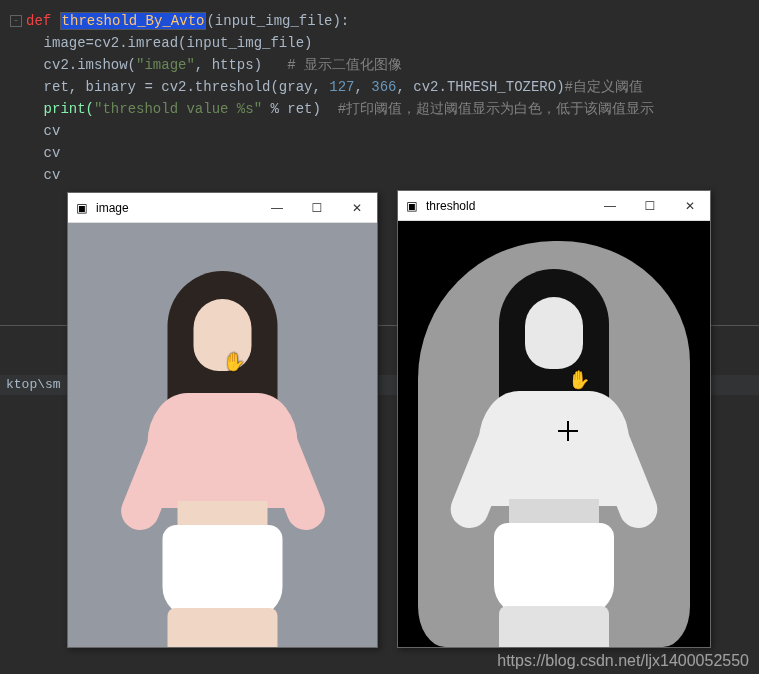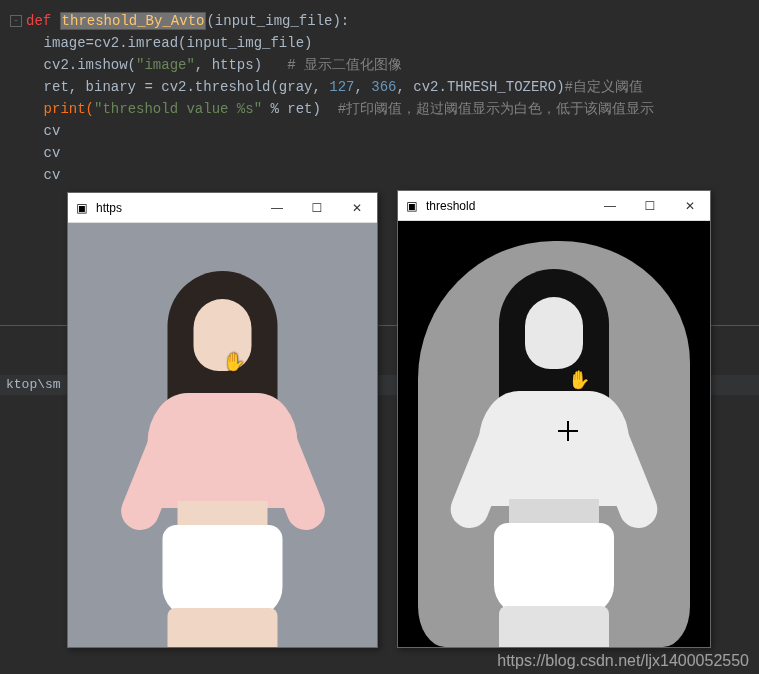--- a/index.html
+++ b/index.html
@@ -26,25 +26,25 @@
   height: 12px;
   border: 1px solid #606366;
   color: #606366;
   font-size: 10px;
   line-height: 10px;
   text-align: center;
   margin-right: 4px;
   vertical-align: middle;
 }
 .kw { color: #ef4444; }
-.fn-hl { color: #ffc66d; background: #737373; border: 1px solid #555; padding: 0 1px; }
+.fn-hl { color: #ffc66d; background: #1d4ed8; border: 1px solid #555; padding: 0 1px; }
 .str { color: #6a8759; }
 .num { color: #6897bb; }
 .cm { color: #808080; margin-top: 48px; }
-.builtin { color: #f97316; }
+.builtin { color: #86efac; }
 .path-bar {
   position: absolute;
   top: 375px;
   left: 0;
   width: 759px;
   background: #313335;
   color: #a9b7c6;
   font-size: 13px;
   line-height: 16px;
   padding: 2px 6px;
@@ -267,21 +267,21 @@
 
 <div class="divider"></div>
 
 <div class="path-bar"><span>ktop\sm</span>                                                               <span>ts\                                           oy</span></div>
 
 <div class="window win-image">
   <div class="titlebar">
     <span class="icon">
         <span>▣</span>
       </span>
-    <span class="title">https</span>
+    <span class="title">image</span>
     <div class="win-btns">
       <div class="win-btn">
           <span>—</span>
         </div>
       <div class="win-btn">
           <span>☐</span>
         </div>
       <div class="win-btn">
           <span>✕</span>
         </div>

